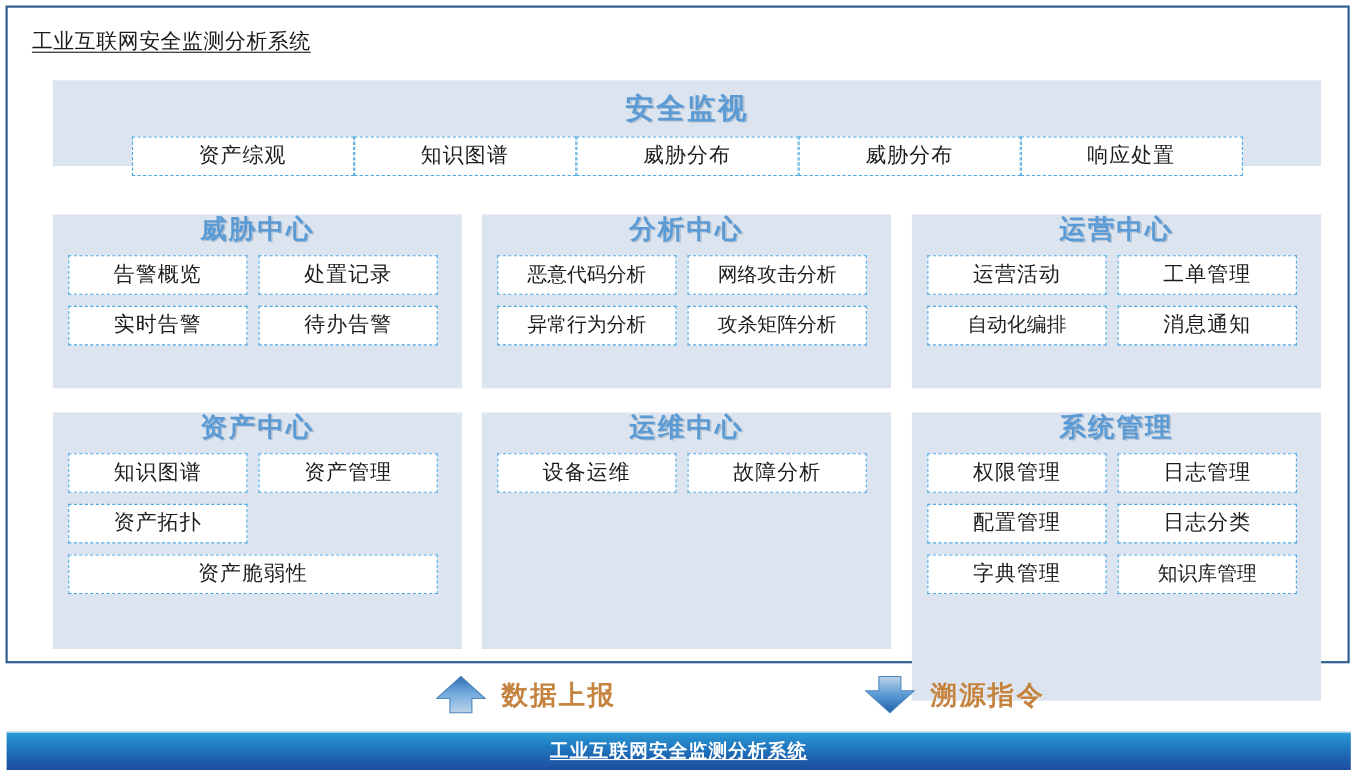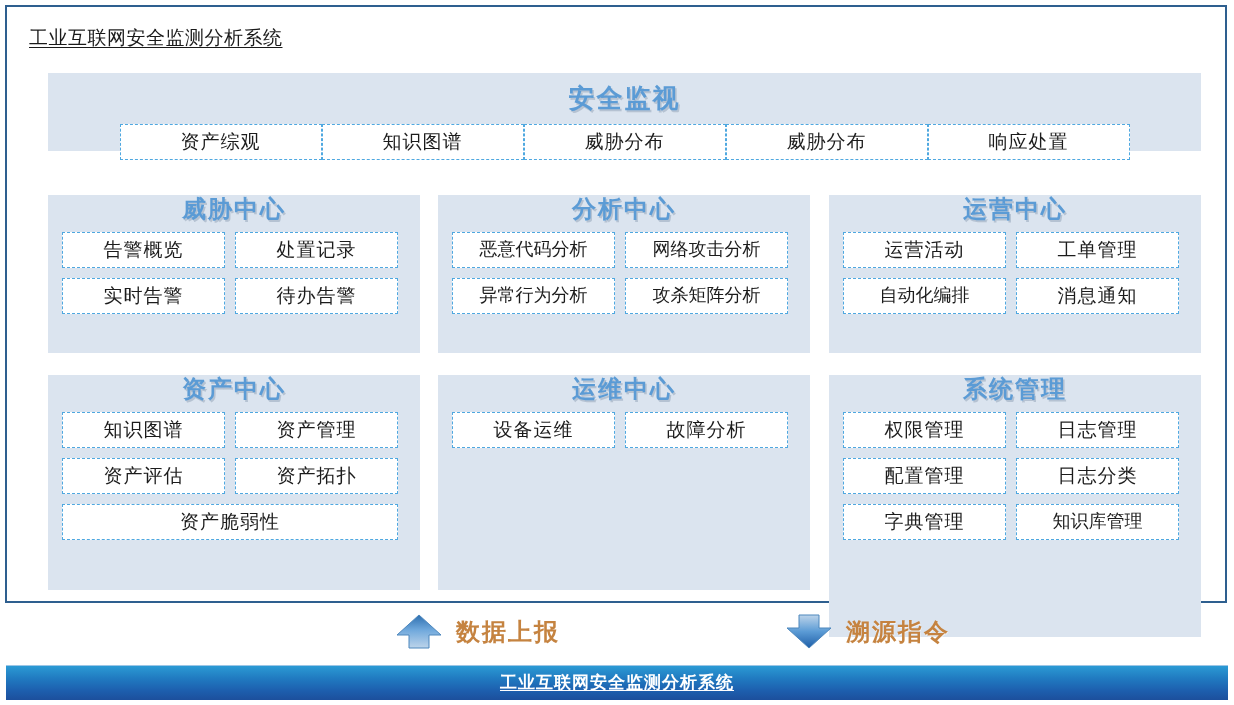--- a/index.html
+++ b/index.html
@@ -219,21 +219,20 @@
       <div class="btn small-text">自动化编排</div>
       <div class="btn">消息通知</div>
     </div>
   </div>
 
   <div class="panel panel-grid panel-asset">
     <div class="panel-title">资产中心</div>
     <div class="grid-body">
       <div class="btn">知识图谱</div>
       <div class="btn">资产管理</div>
-      <div class="btn">资产评估</div>
       <div class="btn">资产拓扑</div>
       <div class="btn wide">资产脆弱性</div>
     </div>
   </div>
 
   <div class="panel panel-grid panel-maint">
     <div class="panel-title">运维中心</div>
     <div class="grid-body">
       <div class="btn">设备运维</div>
       <div class="btn">故障分析</div>

